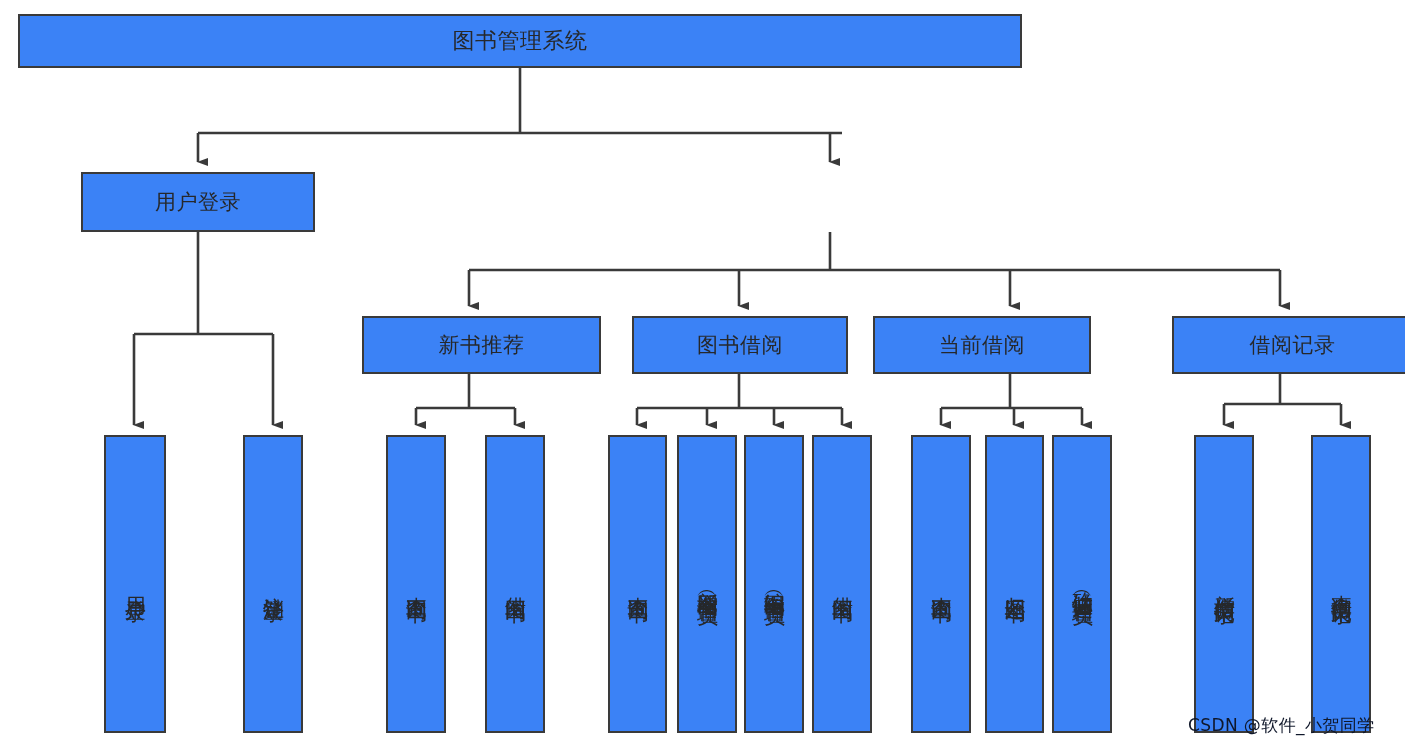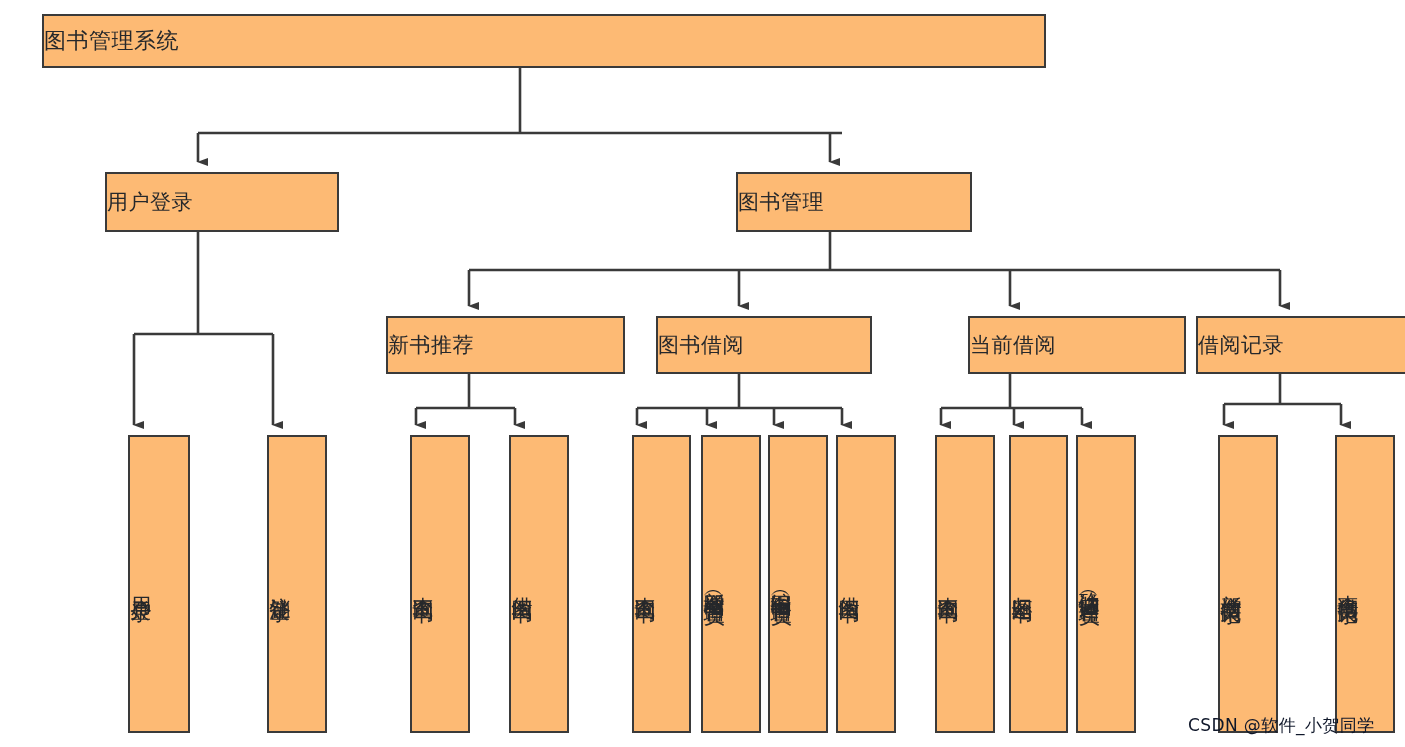--- a/index.html
+++ b/index.html
@@ -23,26 +23,25 @@
     position: absolute;
     left: 0;
     top: 0;
     width: 1405px;
     height: 747px;
   }
   .node-box {
     position: absolute;
     box-sizing: border-box;
     border: 2px solid #3a3a3a;
-    background: #fdba74;
+    background: #3b82f6;
     display: flex;
     align-items: center;
-    justify-content: flex-start;
+    justify-content: center;
     overflow: hidden;
-    margin-left: 24px;
   }
   .node-label {
     color: #26282b;
     text-align: center;
     line-height: 1.08;
     white-space: nowrap;
     letter-spacing: 0.5px;
   }
   .node-label.horizontal {
     font-size: 21px;
@@ -135,31 +134,28 @@
     </g>
   </svg>
 
   <div class="node-box root-box" style="left:18px; top:14px; width:1004px; height:54px;">
     <span class="node-label horizontal">图书管理系统</span>
   </div>
 
   <div class="node-box" style="left:81px; top:172px; width:234px; height:60px;">
     <span class="node-label horizontal">用户登录</span>
   </div>
-  <div class="node-box" style="left:712px; top:172px; width:236px; height:60px;">
-    <span class="node-label horizontal">图书管理</span>
-  </div>
 
   <div class="node-box" style="left:362px; top:316px; width:239px; height:58px;">
     <span class="node-label horizontal">新书推荐</span>
   </div>
   <div class="node-box" style="left:632px; top:316px; width:216px; height:58px;">
     <span class="node-label horizontal">图书借阅</span>
   </div>
-  <div class="node-box" style="left:944px; top:316px; width:218px; height:58px;">
+  <div class="node-box" style="left:873px; top:316px; width:218px; height:58px;">
     <span class="node-label horizontal">当前借阅</span>
   </div>
   <div class="node-box" style="left:1172px; top:316px; width:241px; height:58px;">
     <span class="node-label horizontal">借阅记录</span>
   </div>
 
   <div class="node-box" style="left:104px; top:435px; width:62px; height:298px;">
     <span class="node-label vertical">用户登录</span>
   </div>
   <div class="node-box" style="left:243px; top:435px; width:60px; height:298px;">

